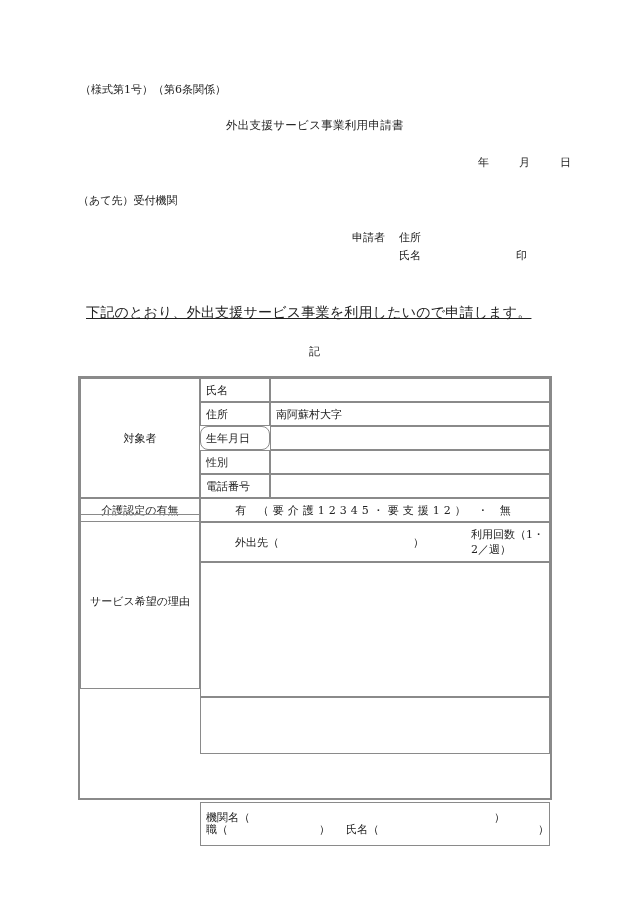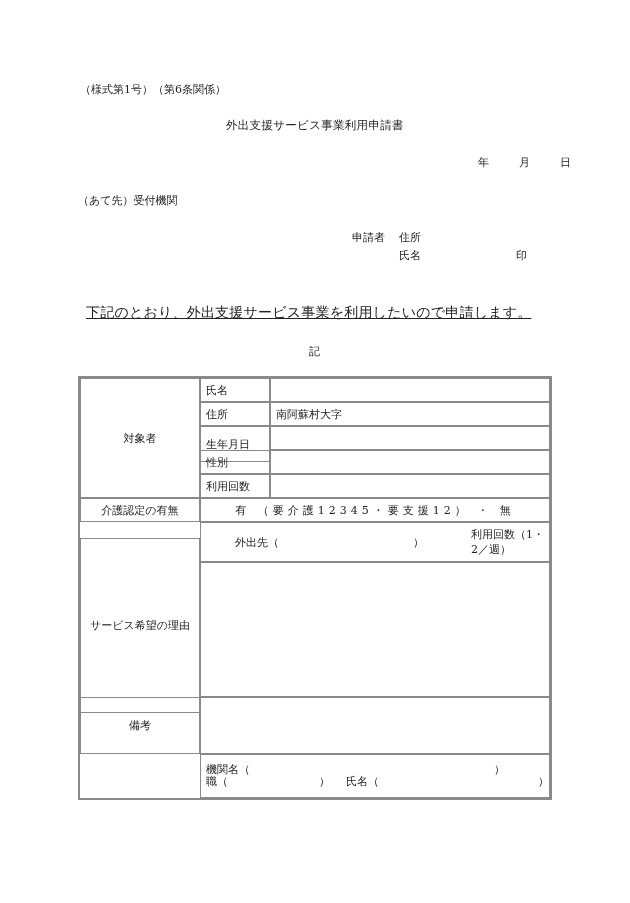--- a/index.html
+++ b/index.html
@@ -56,21 +56,21 @@
       color: #222;
     }
     .cell.center { justify-content: center; }
     .cell.left { padding-left: 5px; }
     .spaced { letter-spacing: 6px; }
 
     .reason-top { padding-left: 34px; }
     .reason-top .close-paren { position: absolute; left: 212px; }
     .reason-top .freq { position: absolute; left: 242px; margin-left: 28px; }
 
-    .recv-lines { flex-direction: column; align-items: flex-start; justify-content: center; padding-left: 5px; line-height: 12px; }
+    .recv-lines { flex-direction: column; align-items: flex-start; justify-content: center; padding-left: 5px; line-height: 12px; margin-top: 48px; }
     .recv-line { position: relative; width: 340px; height: 12px; }
     .recv-line span { position: absolute; top: 0; }
   </style>
 </head>
 <body>
 
 <div class="abs" id="form-number">（様式第1号）（第6条関係）</div>
 <div class="abs" id="doc-title">外出支援サービス事業利用申請書</div>
 
 <div class="abs" id="date-line">
@@ -106,63 +106,60 @@
     <span></span>
   </div>
 
   <div class="cell left" style="left:120px;top:24px;width:70px;height:24px;">
     <span>住所</span>
   </div>
   <div class="cell left" style="left:190px;top:24px;width:280px;height:24px;">
     <span>南阿蘇村大字</span>
   </div>
 
-  <div class="cell left" style="left:120px;top:48px;width:70px;height:36px;">
+  <div class="cell left" style="left:120px;top:48px;width:70px;height:24px;border-radius:8px;">
     <span>生年月日</span>
   </div>
   <div class="cell left" style="left:190px;top:48px;width:280px;height:24px;">
     <span></span>
   </div>
 
   <div class="cell left" style="left:120px;top:72px;width:70px;height:24px;">
     <span>性別</span>
   </div>
   <div class="cell left" style="left:190px;top:72px;width:280px;height:24px;">
     <span></span>
   </div>
 
   <div class="cell left" style="left:120px;top:96px;width:70px;height:24px;">
-    <span>利用回数</span>
+    <span>電話番号</span>
   </div>
   <div class="cell left" style="left:190px;top:96px;width:280px;height:24px;">
     <span></span>
   </div>
 
   <div class="cell center" style="left:0;top:120px;width:120px;height:24px;">
     <span>介護認定の有無</span>
   </div>
   <div class="cell center" style="left:120px;top:120px;width:350px;height:24px;">
     <span class="spaced" style="letter-spacing:4px;">有 （要介護12345・要支援12） ・ 無</span>
   </div>
 
-  <div class="cell center" style="left:0;top:160px;width:120px;height:175px;">
+  <div class="cell center" style="left:0;top:136px;width:120px;height:175px;">
     <span>サービス希望の理由</span>
   </div>
   <div class="cell reason-top" style="left:120px;top:144px;width:350px;height:40px;">
     <span>外出先（</span>
     <span class="close-paren">）</span>
     <span class="freq">利用回数（1・2／週）</span>
   </div>
   <div class="cell left" style="left:120px;top:184px;width:350px;height:135px;">
     <span></span>
   </div>
 
-  <div class="cell center" style="left:0;top:319px;width:120px;height:57px;">
-    <span>備考</span>
-  </div>
   <div class="cell left" style="left:120px;top:319px;width:350px;height:57px;">
     <span></span>
   </div>
 
   <div class="cell recv-lines" style="left:120px;top:376px;width:350px;height:44px;">
     <div class="recv-line">
       <span style="left:0;">機関名（</span>
       <span style="left:288px;">）</span>
     </div>
     <div class="recv-line">

